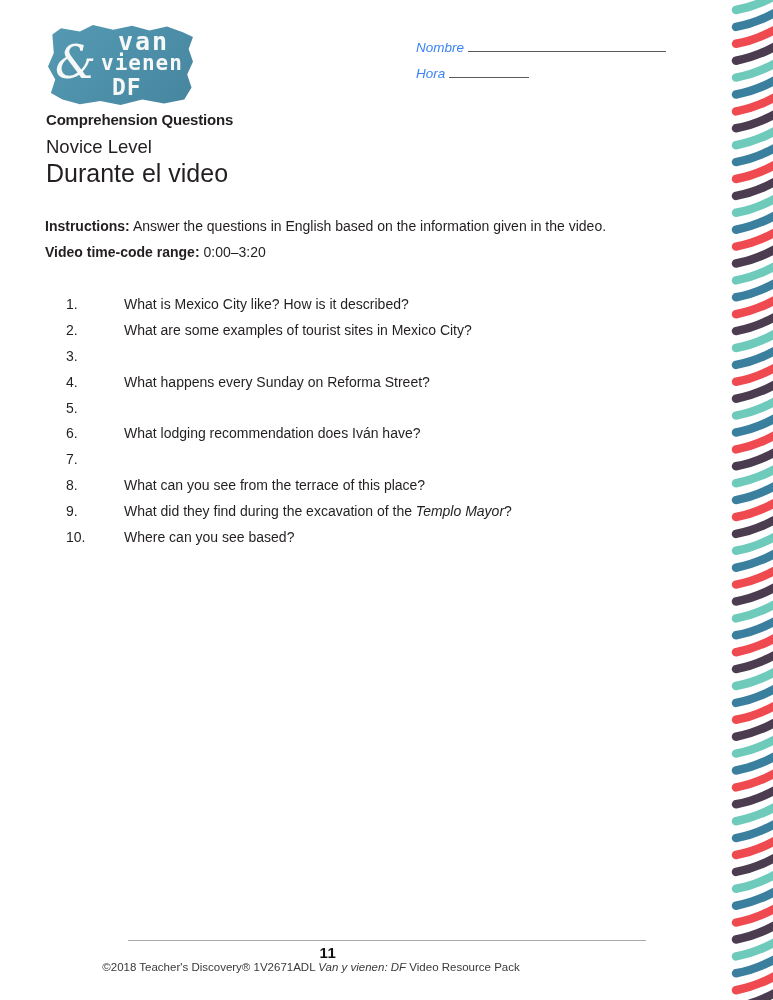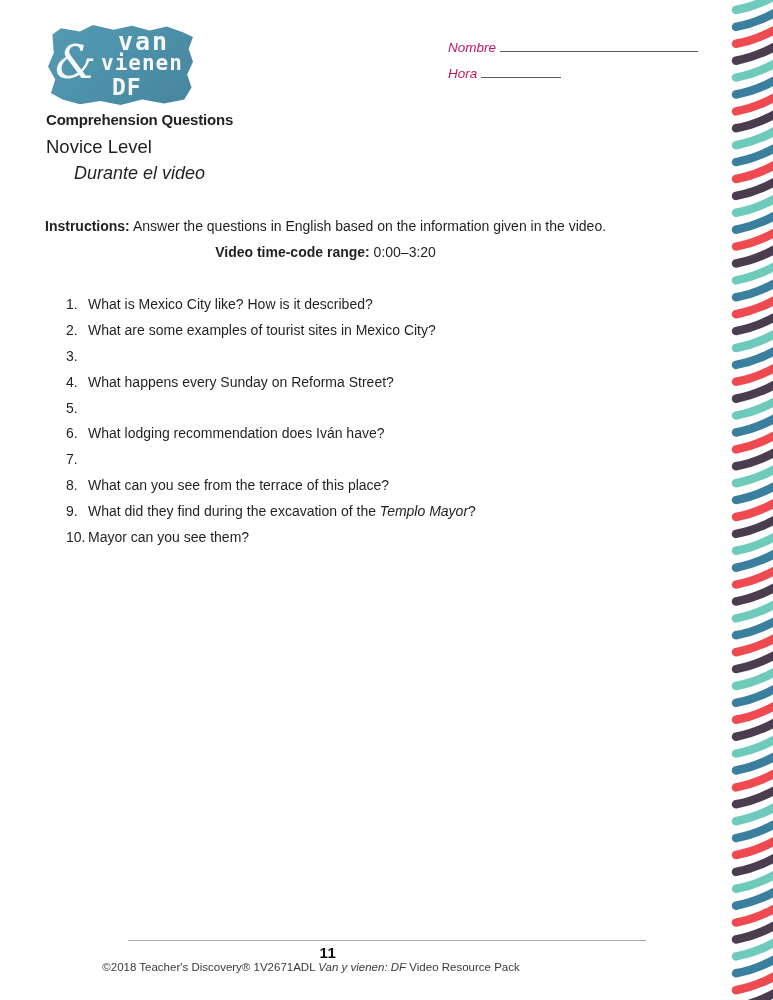--- a/index.html
+++ b/index.html
@@ -19,39 +19,39 @@
     position:absolute;left:48px;top:25px;width:145px;height:80px;
     background:linear-gradient(135deg,#5699b2 0%,#4e91ab 45%,#47859e 100%);
     clip-path:polygon(3% 12%, 9% 4%, 22% 8%, 31% 0%, 45% 6%, 58% 1%, 70% 7%, 82% 2%, 93% 9%, 100% 15%, 97% 30%, 100% 46%, 96% 62%, 99% 78%, 94% 93%, 80% 98%, 65% 93%, 50% 100%, 36% 95%, 22% 99%, 10% 93%, 2% 85%, 5% 68%, 0% 52%, 4% 35%);
   }
   .logo span{position:absolute;color:#f6f8f7;font-family:"DejaVu Sans Mono", monospace;font-weight:bold;line-height:1;}
   .logo .amp{left:7px;top:14px;font-size:46px;font-family:"DejaVu Serif", serif;font-style:italic;font-weight:normal;}
   .logo .w1{left:46px;top:4px;font-size:25px;letter-spacing:2px;margin-left:24px;}
   .logo .w2{left:53px;top:28px;font-size:21px;letter-spacing:1px;}
   .logo .w3{left:64px;top:51px;font-size:23px;letter-spacing:1px;}
   
-  .fields{position:absolute;left:448px;top:38px;font-style:italic;font-size:13.5px;color:#be185d;}
+  .fields{position:absolute;left:416px;top:38px;font-style:italic;font-size:13.5px;color:#3b82f6;}
   .field-row{margin-bottom:9px;white-space:nowrap;}
   .blank{display:inline-block;border-bottom:1px solid #5a5a5a;height:13px;vertical-align:baseline;margin-left:4px;}
   .blank.nombre{width:198px;}
   .blank.hora{width:80px;}
   
   .titleblock{position:absolute;left:46px;top:106px;}
   .titleblock h1{margin:0;font-size:15px;line-height:28px;font-weight:bold;letter-spacing:-0.2px;}
   .titleblock .level{font-size:18.5px;line-height:26px;}
-  .titleblock .sub{font-size:18px;line-height:26px;font-style:italic;text-align:center;}
+  .titleblock .sub{font-size:25px;line-height:26px;}
   
   .instructions{position:absolute;left:45px;top:217px;font-size:14px;}
-  .instructions p{margin:0 0 8px 0;line-height:18px;text-align:center;}
+  .instructions p{margin:0 0 8px 0;line-height:18px;}
   .instructions b{font-weight:bold;}
   
   .questions{position:absolute;left:66px;top:295px;font-size:14px;}
   .q-item{display:flex;margin-bottom:7.9px;line-height:18px;}
   .q-num{width:22px;flex:0 0 22px;}
-  .q-text{white-space:nowrap;}
+  .q-text{white-space:nowrap;margin-left:36px;}
   .q-text .it{font-style:italic;}
   
   .footer-line{position:absolute;left:128px;top:940px;width:518px;border-top:1px solid #a9a9a9;}
   .page-num{position:absolute;left:0;top:944px;width:656px;text-align:center;font-size:15px;font-weight:bold;color:#111;letter-spacing:0.5px;}
   .copyright{position:absolute;left:0;top:961px;width:622px;text-align:center;font-size:11.5px;color:#3a3a3a;}
   .copyright .it{font-style:italic;}
 </style>
 </head>
 <body>
 
@@ -177,21 +177,21 @@
       <div class="q-item">
         <span class="q-num">8.</span>
         <span class="q-text"><span>What can you see from the terrace of this place?</span></span>
       </div>
       <div class="q-item">
         <span class="q-num">9.</span>
         <span class="q-text"><span>What did they find during the excavation of the </span><span class="it">Templo Mayor</span><span>?</span></span>
       </div>
       <div class="q-item">
         <span class="q-num">10.</span>
-        <span class="q-text"><span>Mayor can you see them?</span></span>
+        <span class="q-text"><span>Where can you see based?</span></span>
       </div>
     </div>
 
   <div class="footer-line"></div>
   <div class="page-num">11</div>
   <div class="copyright" id="copyright"><span>©2018 Teacher's Discovery® 1V2671ADL </span><span class="it">Van y vienen: DF</span><span> Video Resource Pack</span></div>
 
 </div>
 
 </body></html>

